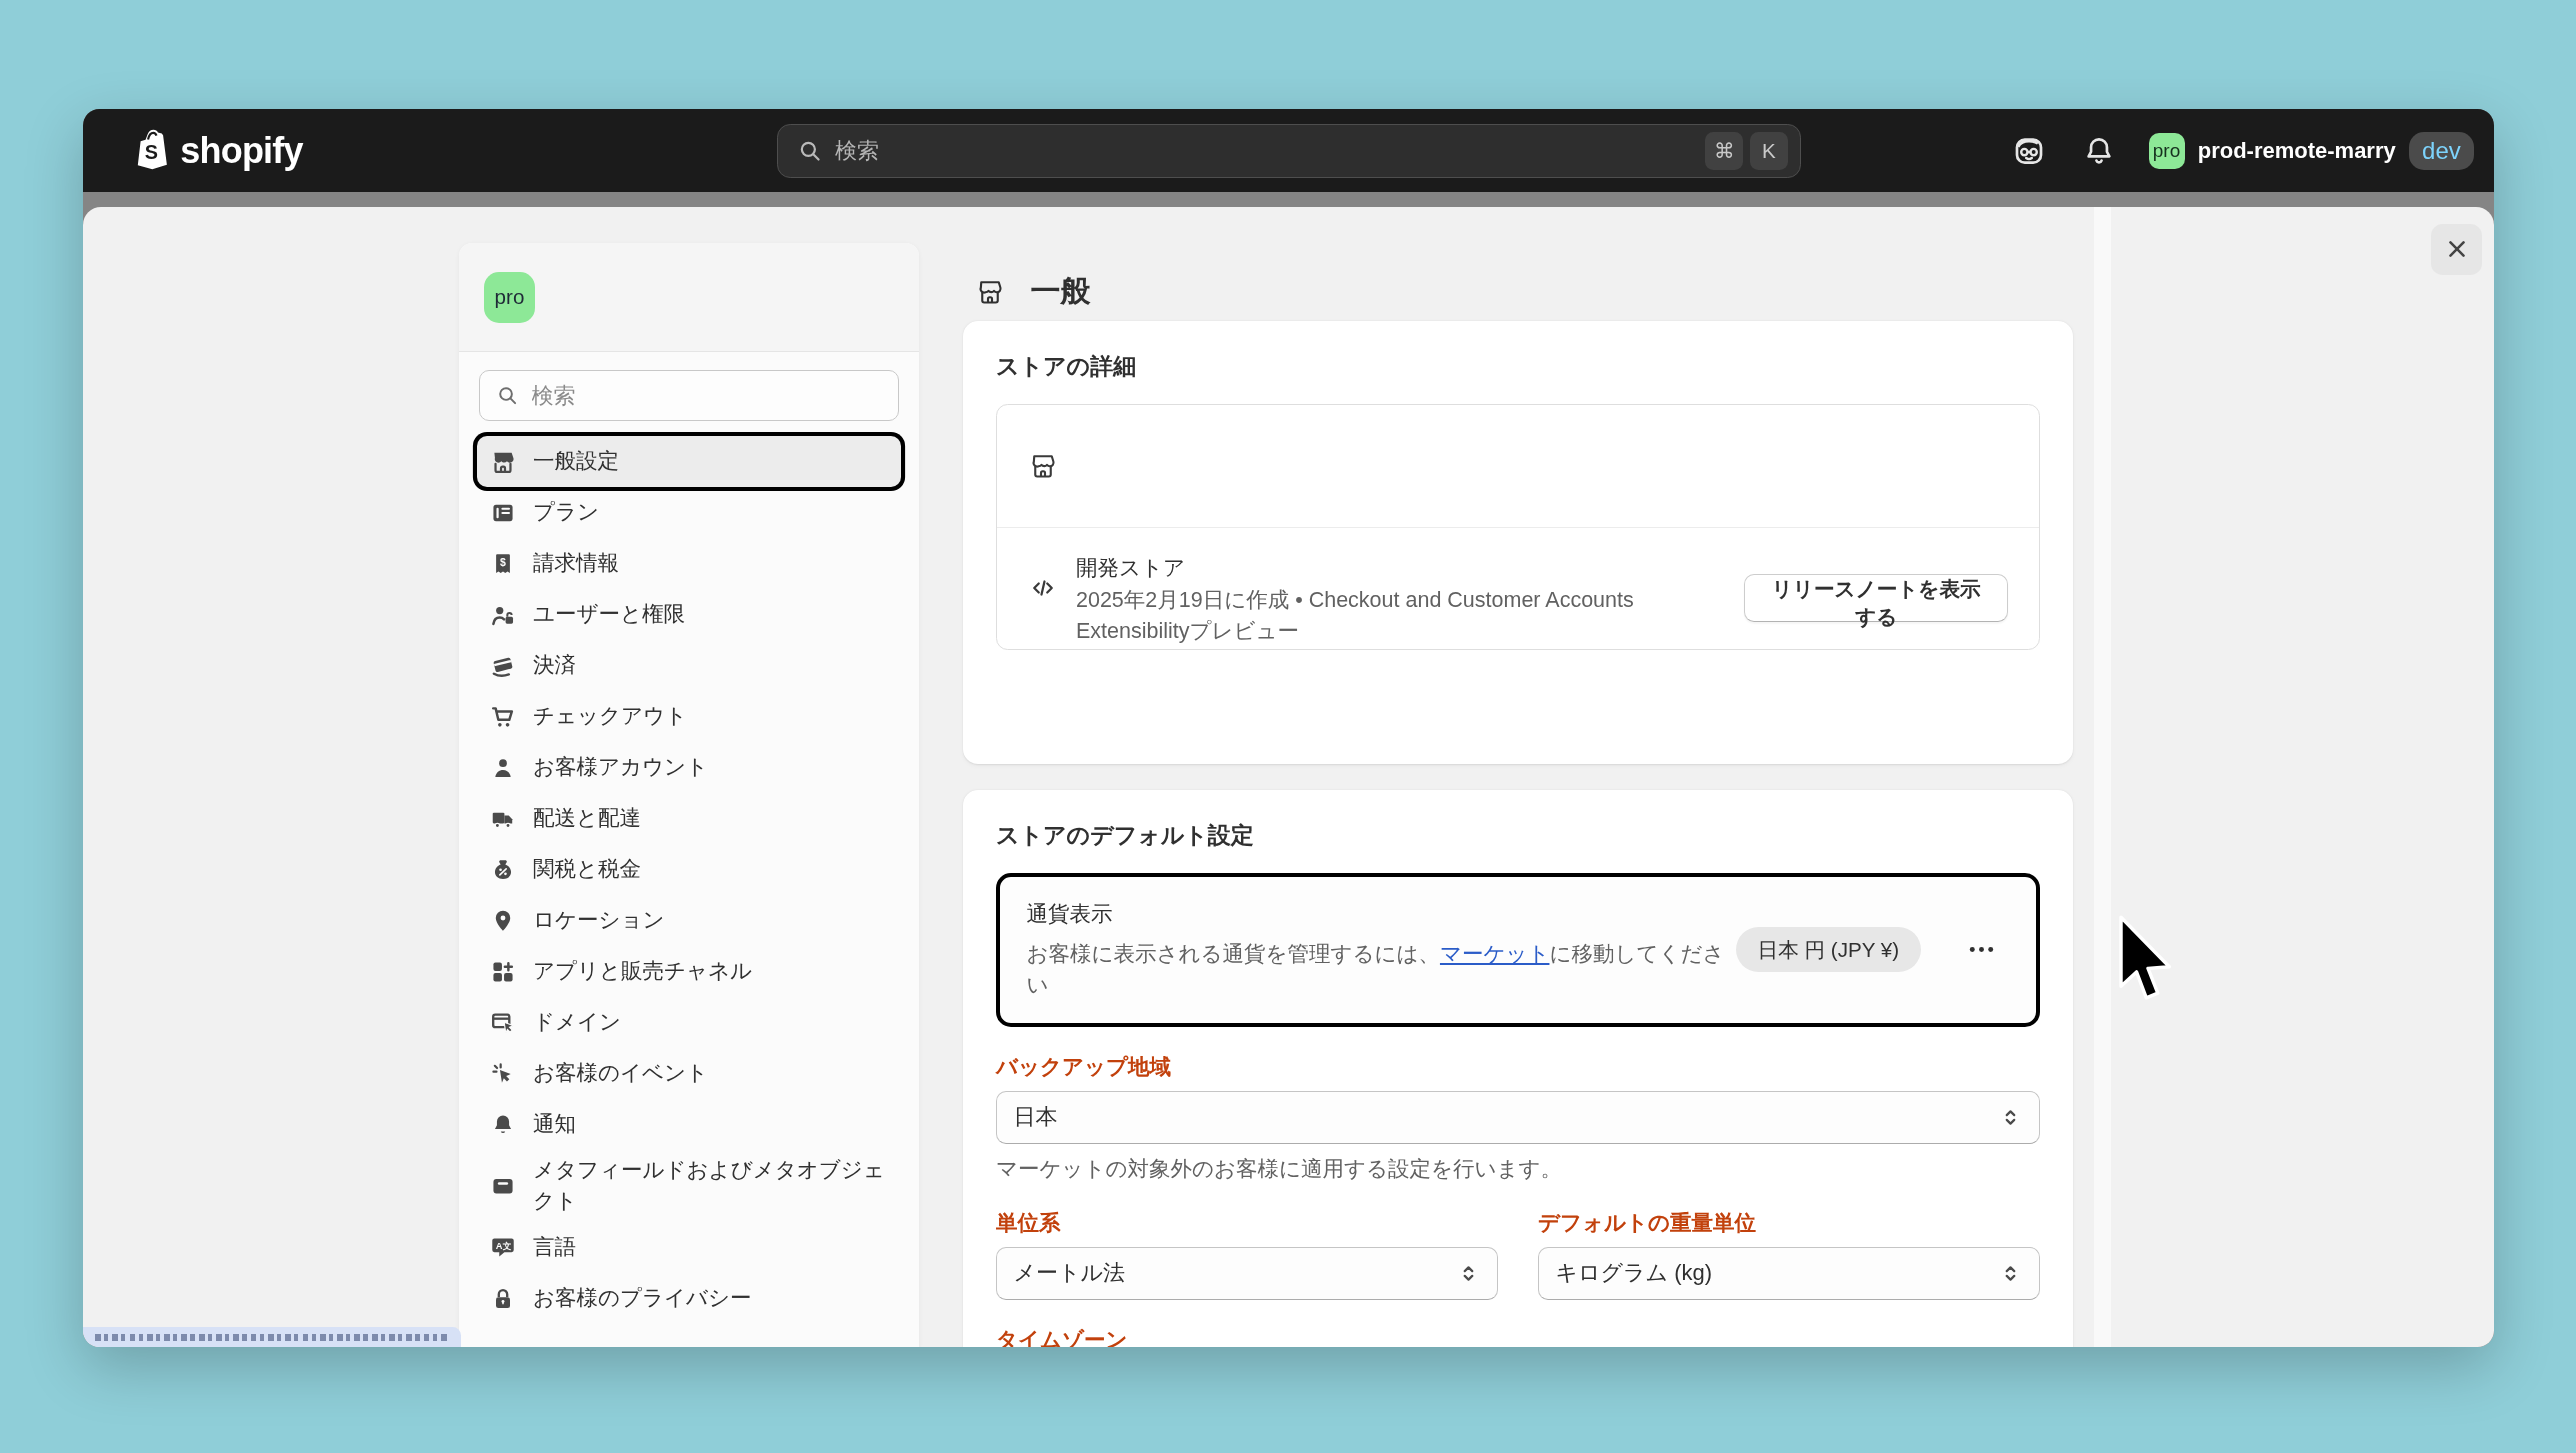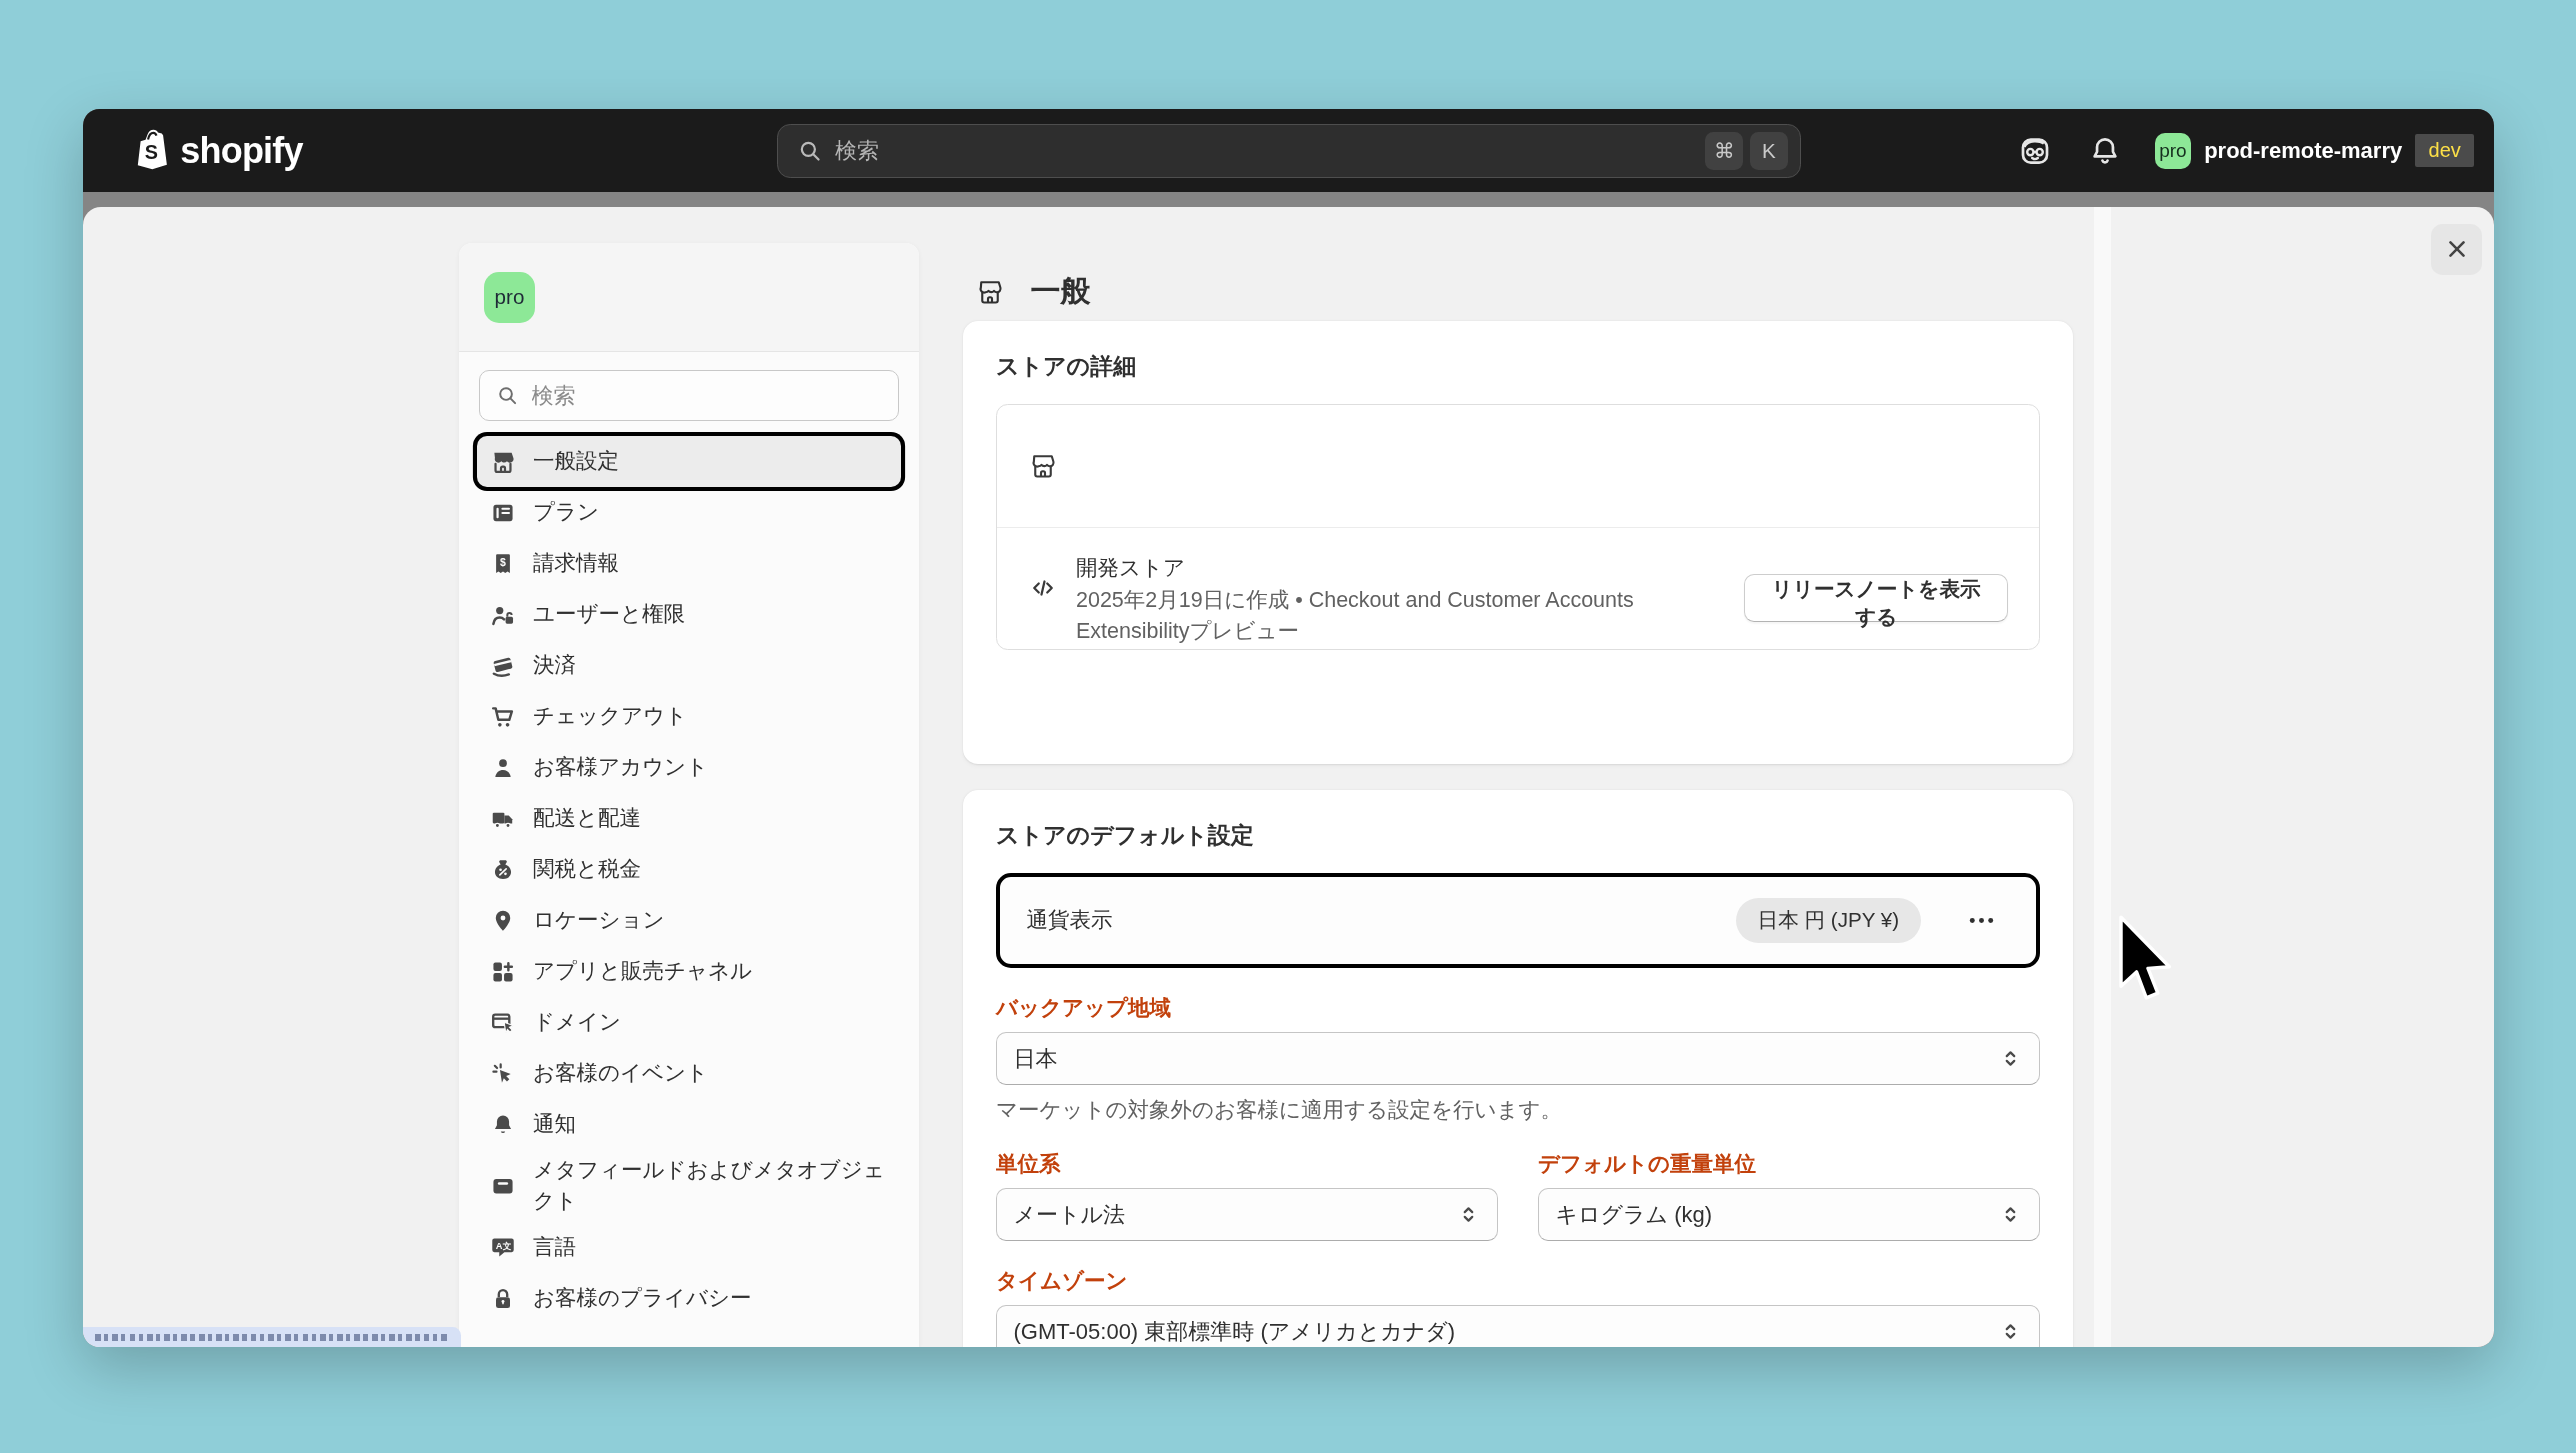--- a/index.html
+++ b/index.html
@@ -26,21 +26,21 @@
   .keycaps { display:flex; gap:6.6px; }
   .keycap { min-width:38px; height:38px; padding:0 8.3px; background:#414141; border-radius:8.3px;
             color:#C9C9C9; font-size:20.6px; display:flex; align-items:center; justify-content:center; }
   .top-right { position:absolute; right:20px; display:flex; align-items:center; gap:30px; }
   .top-icon-btn { width:40px; height:40px; color:#E6E6E6; display:flex; align-items:center; justify-content:center; }
   .top-icon-btn svg { width:36px; height:36px; }
   .store-chip { display:flex; align-items:center; gap:13.2px; }
   .store-chip .mini-avatar { width:36px; height:36px; border-radius:10px; background:#8DE897;
       color:#16301F; font-size:19px; display:flex; align-items:center; justify-content:center; font-weight:500; }
   .store-name { color:#fff; font-size:22px; font-weight:600; }
-  .env-pill { background:#4B4B4B; color:#fde047; font-size:20px; border-radius:2px; padding:5px 13.2px; }
+  .env-pill { background:#4B4B4B; color:#7dd3fc; font-size:24px; border-radius:15px; padding:5px 13.2px; }
 
   
   .underlay { position:absolute; top:83px; left:0; right:0; bottom:0; background:#858585; }
   .modal { position:absolute; top:15px; left:0; right:0; bottom:0; background:#F1F1F1;
            border-radius:18px 18px 0 0; overflow:hidden; }
 
   .close-btn { position:absolute; top:16.5px; right:11.6px; width:51px; height:51px; background:#E6E6E6;
                border:none; border-radius:11.6px; color:#444; display:flex; align-items:center;
                justify-content:center; cursor:pointer; }
   .close-btn svg { width:28px; height:28px; }
@@ -425,20 +425,21 @@
             </div>
           </div>
         </section>
 
         <section class="card card-defaults">
           <h2>ストアのデフォルト設定</h2>
 
           <div class="currency-box">
             <div class="cur-left">
               <div class="row-label">通貨表示</div>
+              <div class="cur-desc"><span>お客様に表示される通貨を管理するには、</span><a>マーケット</a><span>に移動してください</span></div>
             </div>
             <div class="cur-right">
               <span class="value-pill">日本 円 (JPY ¥)</span>
               <button class="dots-btn">
                 <svg viewBox="0 0 24 24">
                     <g>
                       <circle cx="5.3" cy="12" r="1.8" fill="currentColor"></circle>
                       <circle cx="12" cy="12" r="1.8" fill="currentColor"></circle>
                       <circle cx="18.7" cy="12" r="1.8" fill="currentColor"></circle>
                     </g>

